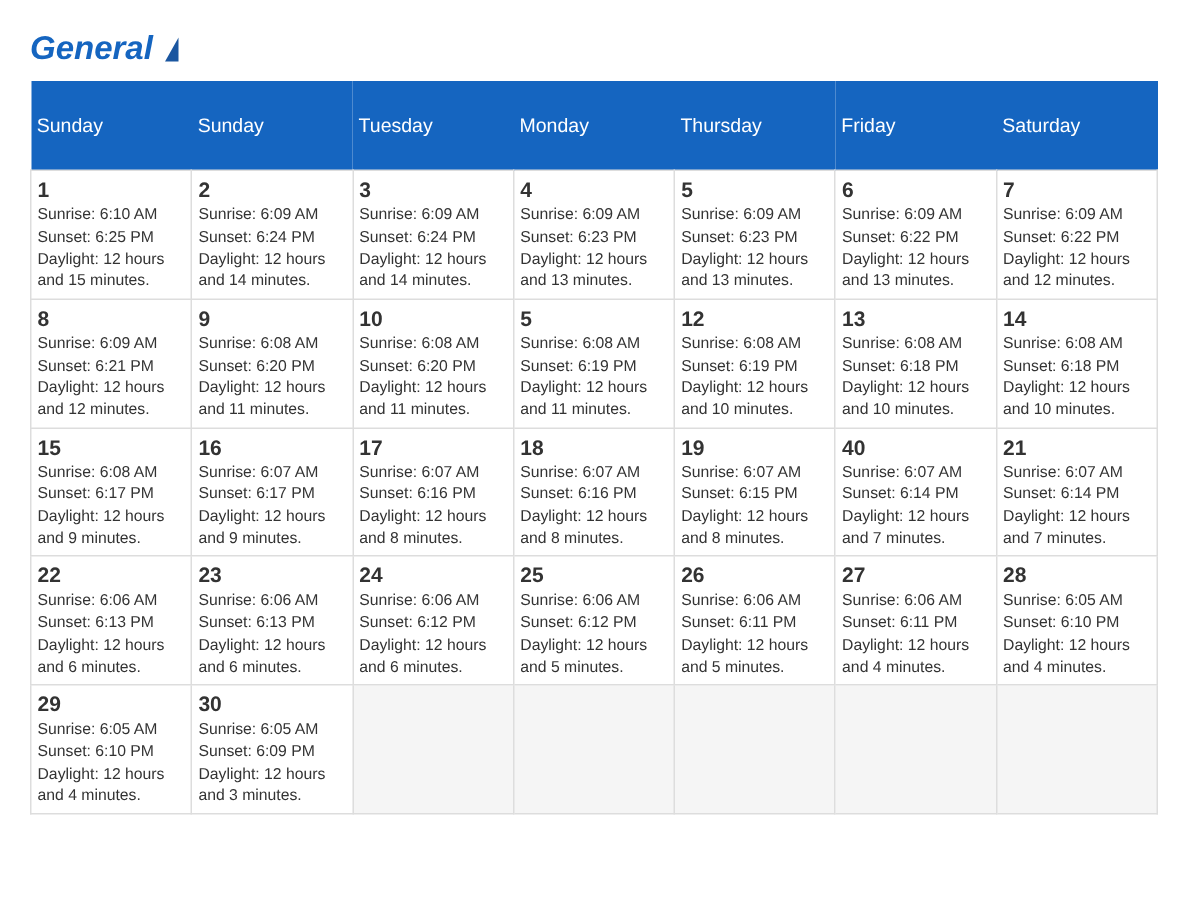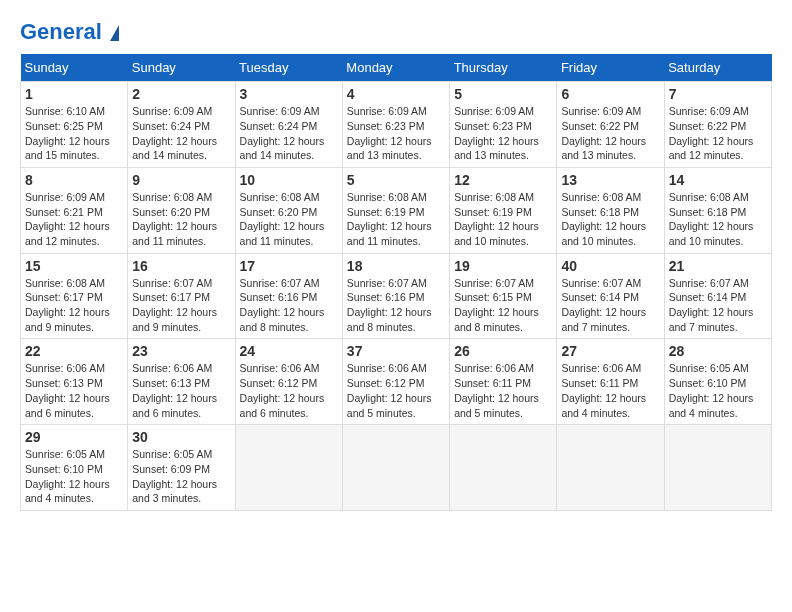--- a/index.html
+++ b/index.html
@@ -13,20 +13,21 @@
     .header {
       display: flex;
       justify-content: space-between;
       align-items: flex-start;
       margin-bottom: 10px;
     }
     .logo {
       display: flex;
       flex-direction: row;
       align-items: flex-start;
+      font-style: italic;
     }
     .logo-text {
       font-size: 22px;
       font-weight: bold;
       color: #333;
       line-height: 1.1;
     }
     .logo-text span.blue { color: #1565c0; }
     .title-section {
       text-align: right;
@@ -41,21 +42,21 @@
       color: #555;
     }
     table {
       width: 100%;
       border-collapse: collapse;
       font-size: 11px;
     }
     th {
       background: #1565c0;
       color: #fff;
-      padding: 6px 4px;
+      padding: 22px 4px;
       text-align: left;
       font-size: 13px;
       font-weight: normal;
     }
     td {
       border: 1px solid #ddd;
       vertical-align: top;
       padding: 4px;
       width: 14.28%;
       min-height: 80px;
@@ -304,21 +305,21 @@
       </td>
         <td>
         <span class="day-num">24</span>
         <div class="day-info">
           Sunrise: 6:06 AM<br>
           Sunset: 6:12 PM<br>
           Daylight: 12 hours and 6 minutes.
         </div>
       </td>
         <td>
-        <span class="day-num">37</span>
+        <span class="day-num">25</span>
         <div class="day-info">
           Sunrise: 6:06 AM<br>
           Sunset: 6:12 PM<br>
           Daylight: 12 hours and 5 minutes.
         </div>
       </td>
         <td>
         <span class="day-num">26</span>
         <div class="day-info">
           Sunrise: 6:06 AM<br>

